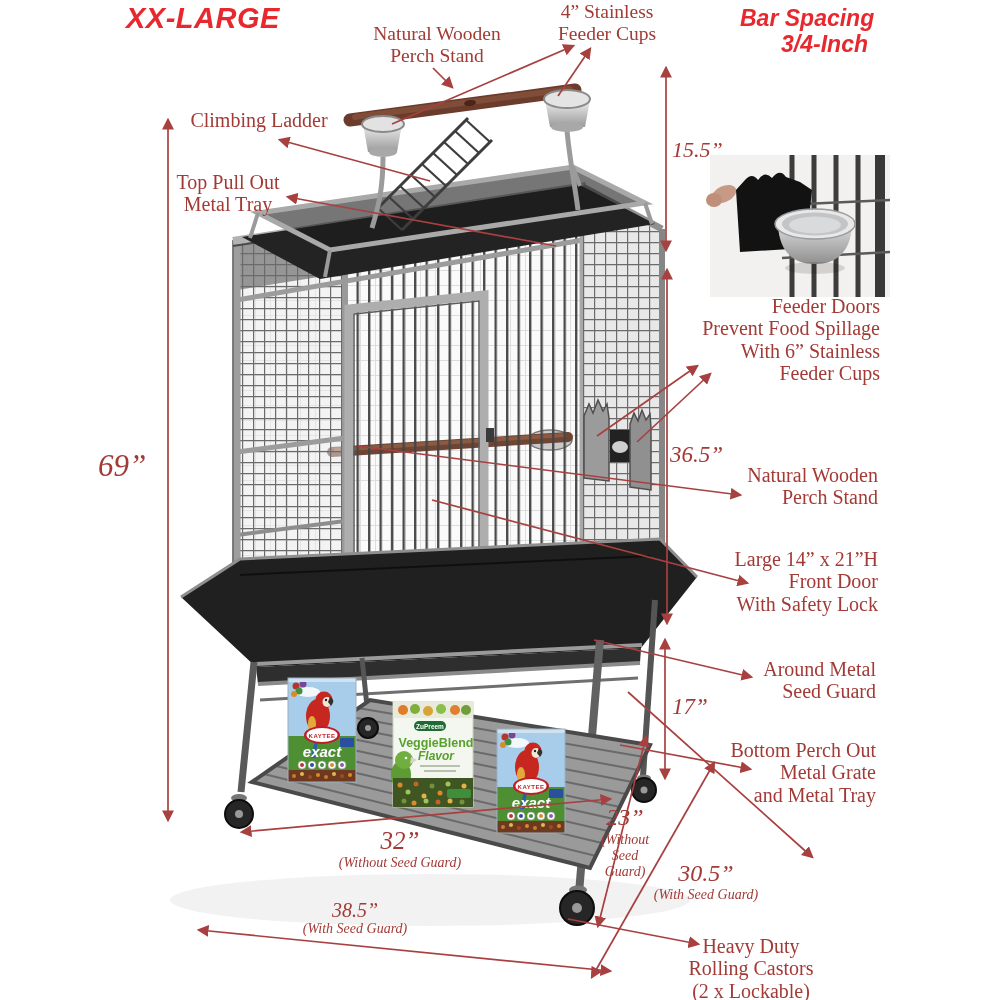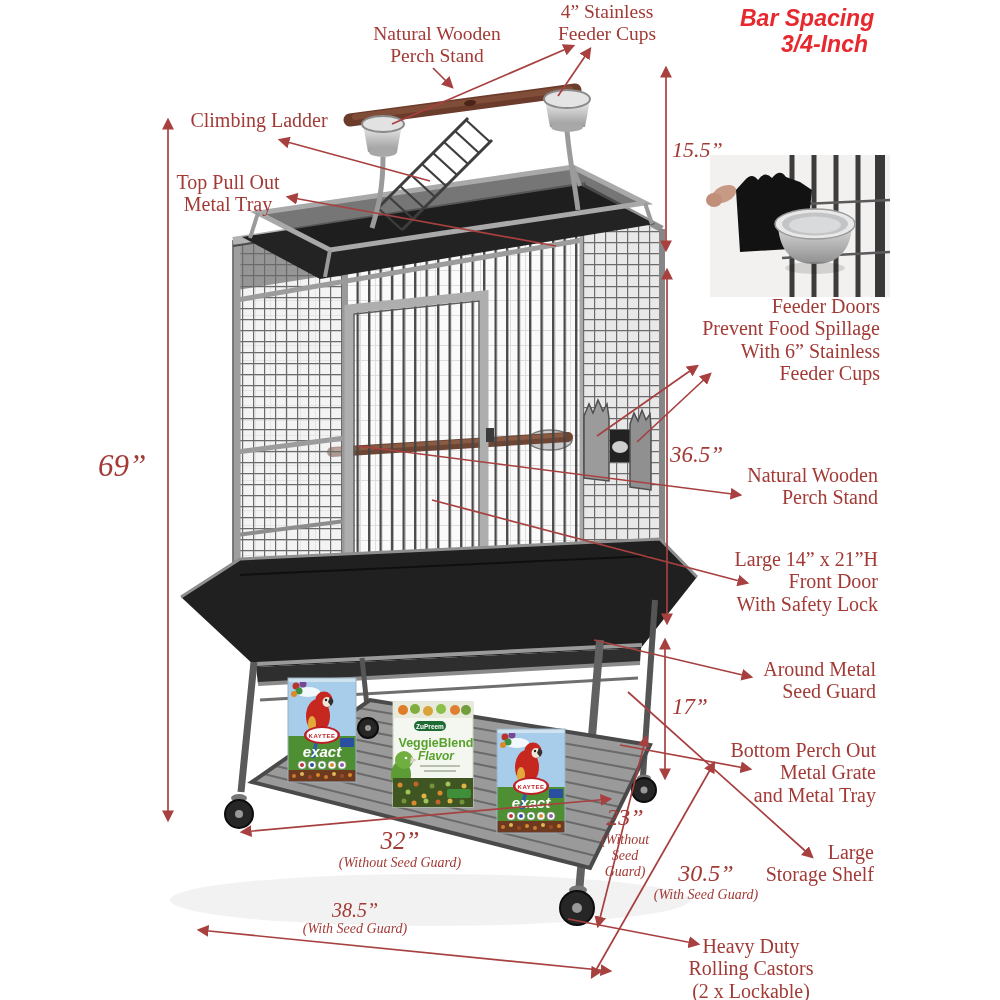--- a/index.html
+++ b/index.html
@@ -307,20 +307,21 @@
       <line x1="637" y1="442" x2="710" y2="374" marker-end="url(#ar)"></line>
       <line x1="358" y1="446" x2="740" y2="495" marker-end="url(#ar)"></line>
       <line x1="432" y1="500" x2="747" y2="583" marker-end="url(#ar)"></line>
       <line x1="594" y1="640" x2="751" y2="677" marker-end="url(#ar)"></line>
       <line x1="620" y1="745" x2="750" y2="769" marker-end="url(#ar)"></line>
       <line x1="628" y1="692" x2="812" y2="857" marker-end="url(#ar)"></line>
       <line x1="568" y1="919" x2="698" y2="944" marker-end="url(#ar)"></line>
     </g>
   </svg>
 
+  <div class="lbl sans" style="left:126px;top:2px;font-size:29px;letter-spacing:.5px">XX-LARGE</div>
 
   <div class="lbl ctr" style="left:368px;top:23px;width:138px;font-size:19.5px">
     <div>Natural Wooden</div>
     <div>Perch Stand</div>
   </div>
 
   <div class="lbl ctr" style="left:548px;top:1px;width:118px;font-size:19.5px">
     <div>4” Stainless</div>
     <div>Feeder Cups</div>
   </div>
@@ -367,24 +368,20 @@
   </div>
 
   <div class="lbl dim" style="left:672px;top:694px;font-size:23px">17”</div>
 
   <div class="lbl rgt" style="left:702px;top:739px;width:174px;font-size:20px">
     <div>Bottom Perch Out</div>
     <div>Metal Grate</div>
     <div>and Metal Tray</div>
   </div>
 
-  <div class="lbl rgt" style="left:702px;top:841px;width:172px;font-size:20px">
-    <div>Large</div>
-    <div>Storage Shelf</div>
-  </div>
 
   <div class="lbl ctr" style="left:686px;top:935px;width:130px;font-size:20px">
     <div>Heavy Duty</div>
     <div>Rolling Castors</div>
     <div>(2 x Lockable)</div>
   </div>
 
   <div class="lbl ctr" style="left:330px;top:827px;width:140px">
     <div class="dim" style="font-size:25px">32”</div>
     <div class="note" style="font-size:14px">(Without Seed Guard)</div>

